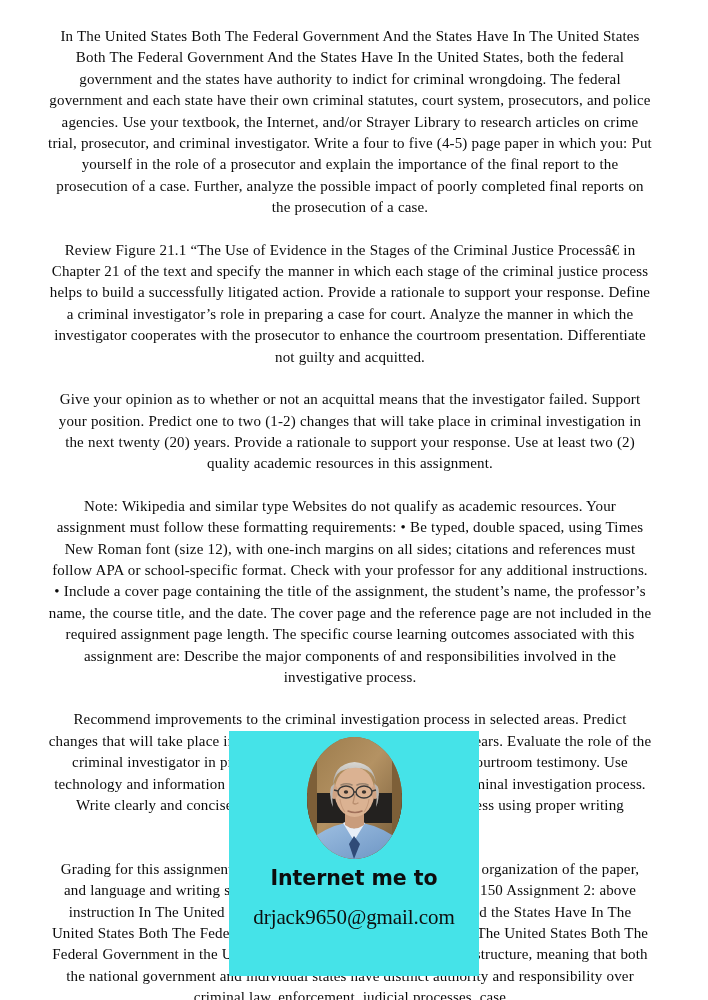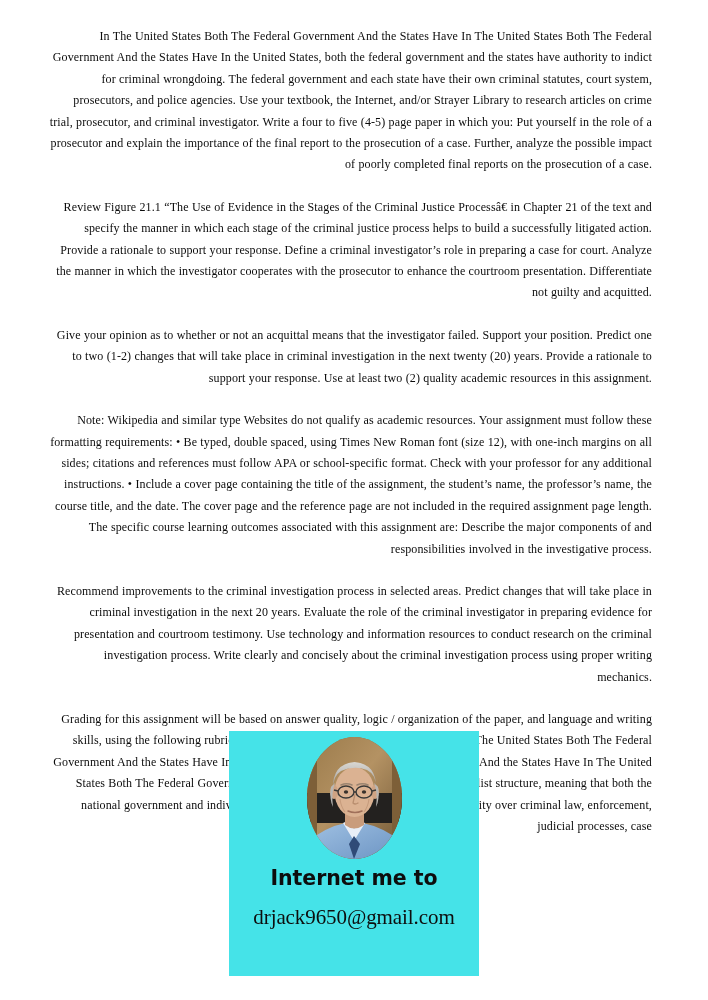--- a/index.html
+++ b/index.html
@@ -26,24 +26,24 @@
 
   #doc-body {
     position: absolute;
     left: 48px;
     top: 26px;
     width: 604px;
   }
 
   .para {
     margin: 0 0 21px 0;
-    font-size: 12px;
+    font-size: 15px;
     line-height: 21.4px;
     color: #0b0b0b;
-    text-align: right;
+    text-align: center;
     letter-spacing: 0.01em;
     word-spacing: 0.01em;
   }
   .para:last-child { margin-bottom: 0; }
 
   
   #contact-overlay {
     position: absolute;
     left: 229px;
     top: 731px;

